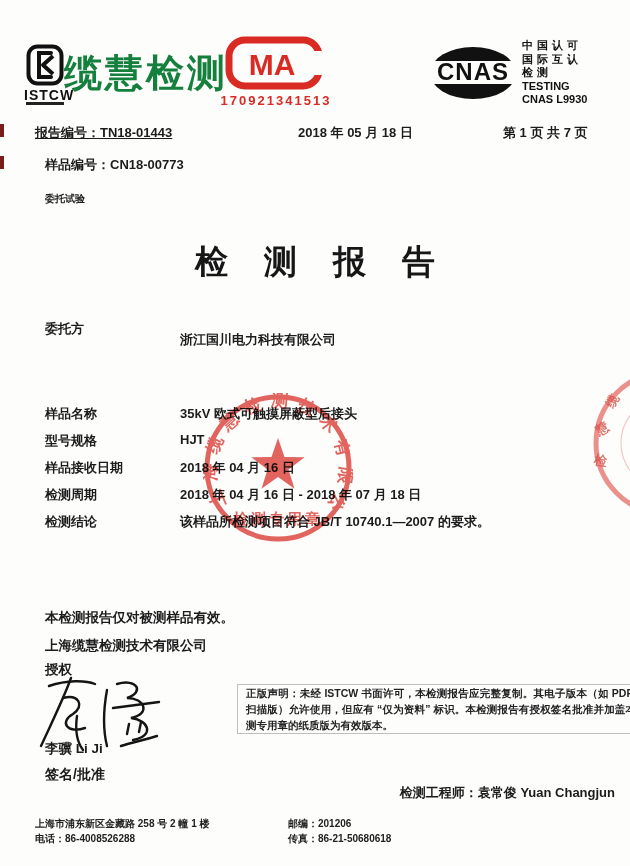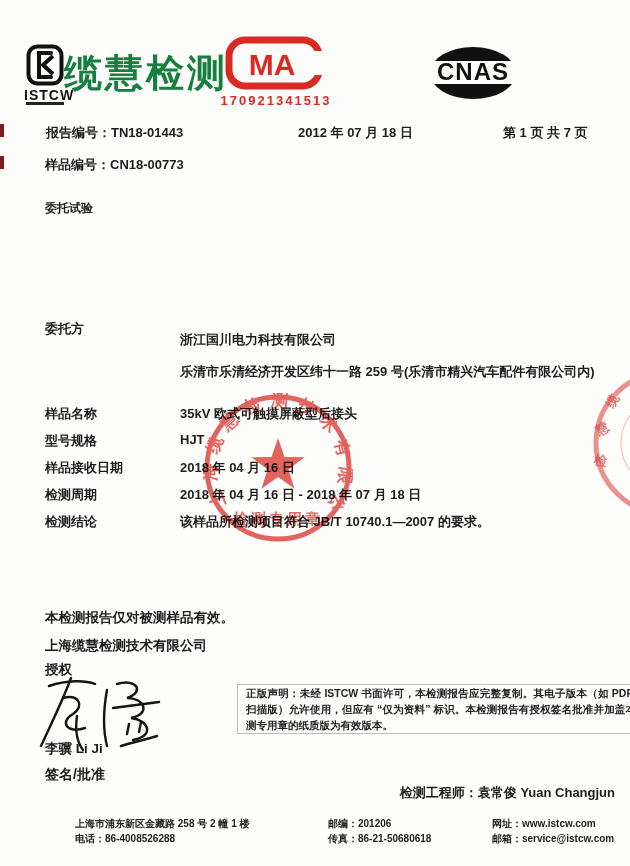--- a/index.html
+++ b/index.html
@@ -26,21 +26,21 @@
   
   .f-label{font-size:13px;font-weight:700;}
   .f-value{font-size:13px;font-weight:700;}
   
   .stamp{left:203px;top:393px;width:150px;height:150px;opacity:.85;mix-blend-mode:multiply;}
   .edge-stamp{left:592px;top:368px;width:150px;height:150px;opacity:.6;}
   .edge-char{color:#d8544d;font-size:13px;font-weight:700;opacity:.8;}
   
   .decl{left:237px;top:684px;width:440px;border:1px solid #bfbfbf;padding:0 8px;
         font-size:10.5px;font-weight:700;line-height:16px;color:#222;text-align:justify;box-sizing:border-box;}
-  .footer{font-size:10px;font-weight:700;line-height:15px;color:#222;margin-left:40px;}
+  .footer{font-size:10px;font-weight:700;line-height:15px;color:#222;}
   .sig{left:33px;top:672px;}
 </style>
 </head>
 <body>
 
 <div class="page">
 
   <div class="abs istcw-wrap">
     <svg width="38" height="42" viewBox="0 0 38 42">
       <rect x="2.5" y="2.5" width="33" height="37" rx="9" fill="none" stroke="#111" stroke-width="4"></rect>
@@ -64,40 +64,47 @@
 
 
   <div class="abs" style="left:428px;top:44px;">
     <svg width="90" height="58" viewBox="0 0 90 58">
       <ellipse cx="45" cy="29" rx="43" ry="26" fill="#111"></ellipse>
       <rect x="-2" y="17" width="94" height="23" fill="#fdfdfc"></rect>
       <text x="45" y="36" text-anchor="middle" font-size="24" font-weight="900" fill="#111" letter-spacing="1" font-family="Liberation Sans, sans-serif">CNAS</text>
     </svg>
   </div>
 
+  <div class="abs accred">
+    <div class="zh">中国认可</div>
+    <div class="zh">国际互认</div>
+    <div class="zh">检测</div>
+    <div>TESTING</div>
+    <div>CNAS L9930</div>
+  </div>
 
   <div class="abs edge-mark" style="top:124px;"></div>
   <div class="abs edge-mark" style="top:156px;"></div>
 
-  <div class="abs meta" style="left:46px;top:124px;">
+  <div class="abs meta" style="left:35px;top:124px;text-decoration:underline;">
     <span>报告编号：</span><span>TN18-01443</span>
   </div>
-  <div class="abs meta" style="left:298px;top:124px;">2012 年 07 月 18 日</div>
+  <div class="abs meta" style="left:298px;top:124px;">2018 年 05 月 18 日</div>
   <div class="abs meta" style="left:503px;top:124px;">第 1 页 共 7 页</div>
 
   <div class="abs meta" style="left:45px;top:156px;">
     <span>样品编号：</span><span>CN18-00773</span>
   </div>
 
-  <div class="abs meta" style="left:45px;top:200px;font-size:12px;">委托试验</div>
+  <div class="abs meta" style="left:45px;top:192px;font-size:10px;">委托试验</div>
 
+  <div class="abs title">检测报告</div>
 
   <div class="abs f-label" style="left:45px;top:320px;">委托方</div>
   <div class="abs f-value" style="left:180px;top:331px;">浙江国川电力科技有限公司</div>
-  <div class="abs f-value" style="left:180px;top:363px;">乐清市乐清经济开发区纬十一路 259 号(乐清市精兴汽车配件有限公司内)</div>
 
   <div class="abs f-label" style="left:45px;top:405px;">样品名称</div>
   <div class="abs f-value" style="left:180px;top:405px;">35kV 欧式可触摸屏蔽型后接头</div>
 
   <div class="abs f-label" style="left:45px;top:432px;">型号规格</div>
   <div class="abs f-value" style="left:180px;top:432px;">HJT</div>
 
   <div class="abs f-label" style="left:45px;top:459px;">样品接收日期</div>
   <div class="abs f-value" style="left:180px;top:459px;">2018 年 04 月 16 日</div>
 
@@ -168,22 +175,14 @@
     </div>
   </div>
   <div class="abs footer" style="left:288px;top:816px;">
     <div>
       <span>邮编：</span><span>201206</span>
     </div>
     <div>
       <span>传真：</span><span>86-21-50680618</span>
     </div>
   </div>
-  <div class="abs footer" style="left:452px;top:816px;">
-    <div>
-      <span>网址：</span><span>www.istcw.com</span>
-    </div>
-    <div>
-      <span>邮箱：</span><span>service@istcw.com</span>
-    </div>
-  </div>
 
 </div>
 
 </body></html>

